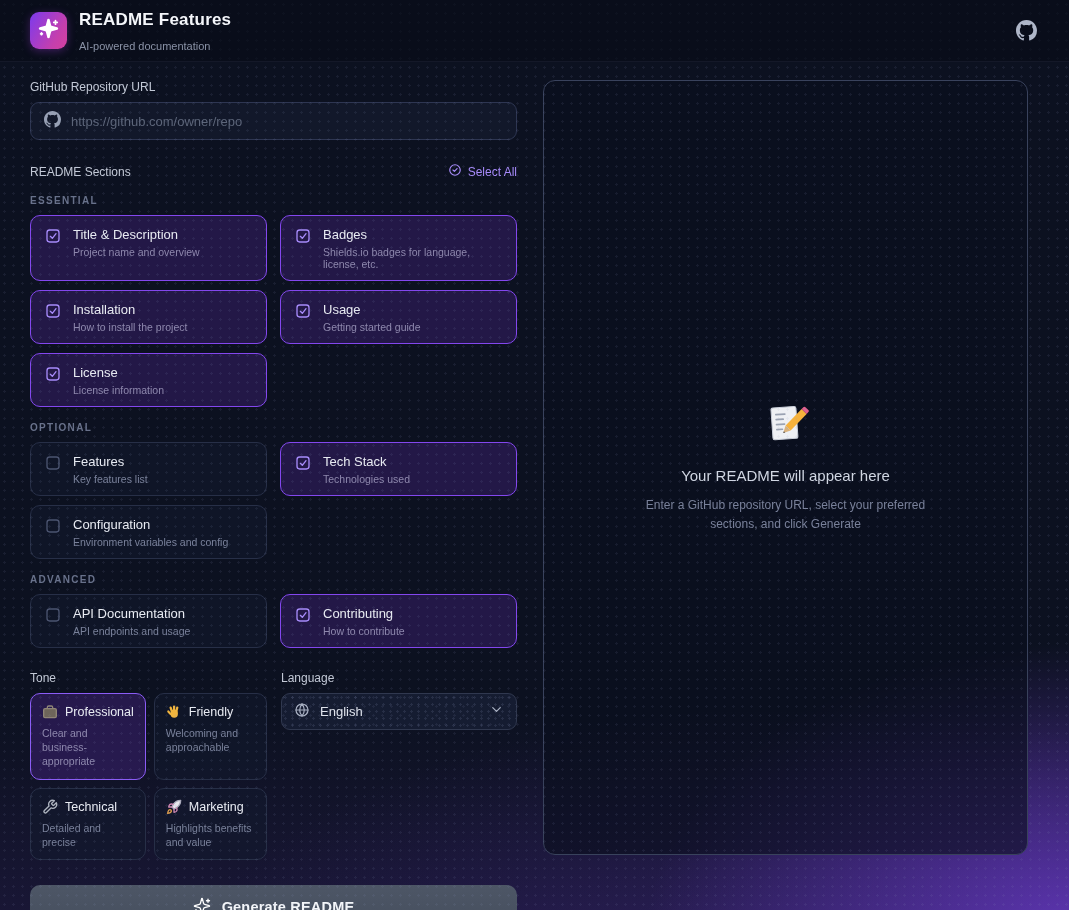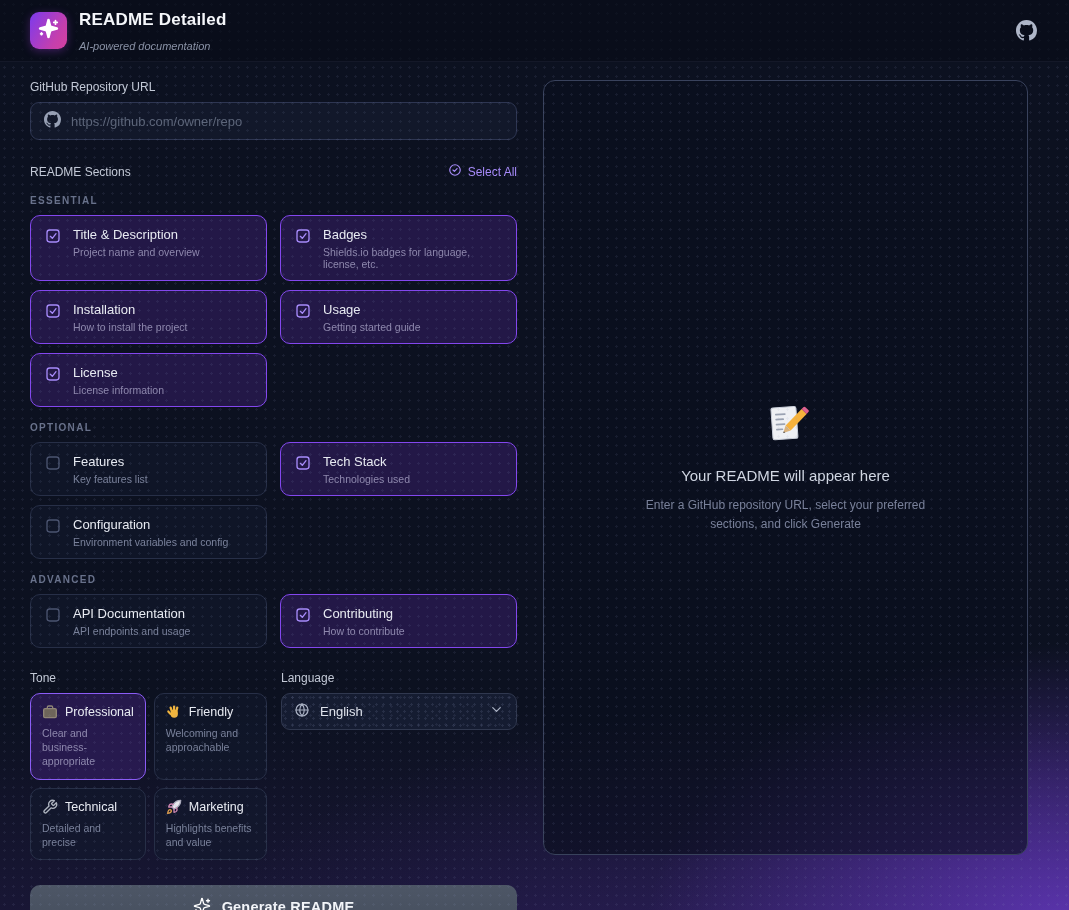--- a/index.html
+++ b/index.html
@@ -37,21 +37,21 @@
     border-bottom:1px solid rgba(120,130,170,0.10);
   }
   .brand { display:flex; align-items:center; gap:12px; }
   .logo {
     width:37px; height:37px; border-radius:9px;
     background:linear-gradient(120deg,#7c3aed 0%, #c43fae 70%, #d6409f 100%);
     display:flex; align-items:center; justify-content:center;
     box-shadow:0 2px 8px rgba(160,60,220,0.35);
   }
   .app-title { font-size:17px; font-weight:bold; color:#f4f6fa; letter-spacing:.2px; }
-  .app-sub { font-size:11px; color:#8a92a6; margin-top:10px;font-style:italic; }
+  .app-sub { font-size:11px; color:#8a92a6; margin-top:10px; }
   .gh-link { width:26px; height:26px; display:flex; align-items:center; justify-content:center; cursor:pointer; color:#aeb6c8; }
 
   
   .main {
     display:grid; grid-template-columns:487px 485px; gap:26px;
     padding:18px 0 0 30px;
   }
 
   
   .field-label { font-size:12px; color:#c3c9d6; margin-bottom:8px; }
@@ -151,21 +151,21 @@
   <div class="brand">
     <div class="logo">
       <span>
         <svg width="21" height="21" viewBox="0 0 24 24" fill="none" stroke="#ffffff" stroke-width="2" stroke-linecap="round" stroke-linejoin="round">
           <path d="M9.9 15.5a2 2 0 0 0-1.4-1.4L2.4 12.5a.5.5 0 0 1 0-1L8.5 9.9A2 2 0 0 0 9.9 8.5l1.6-6.1a.5.5 0 0 1 1 0l1.6 6.1a2 2 0 0 0 1.4 1.4l6.1 1.6a.5.5 0 0 1 0 1l-6.1 1.6a2 2 0 0 0-1.4 1.4l-1.6 6.1a.5.5 0 0 1-1 0z" fill="#ffffff"></path>
           <path d="M20 3v4M22 5h-4M4 17v2M5 18H3"></path>
         </svg>
       </span>
     </div>
     <div>
-      <div class="app-title">README Detailed</div>
+      <div class="app-title">README Features</div>
       <div class="app-sub">AI-powered documentation</div>
     </div>
   </div>
   <div class="gh-link">
     <svg width="21" height="21" viewBox="0 0 24 24" fill="currentColor">
       <path d="M12 0C5.37 0 0 5.37 0 12c0 5.31 3.435 9.795 8.205 11.385.6.105.825-.255.825-.57 0-.285-.015-1.23-.015-2.235-3.015.555-3.795-.735-4.035-1.41-.135-.345-.72-1.41-1.23-1.695-.42-.225-1.02-.78-.015-.795.945-.015 1.62.87 1.845 1.23 1.08 1.815 2.805 1.305 3.495.99.105-.78.42-1.305.765-1.605-2.67-.3-5.46-1.335-5.46-5.925 0-1.305.465-2.385 1.23-3.225-.12-.3-.54-1.53.12-3.18 0 0 1.005-.315 3.3 1.23.96-.27 1.98-.405 3-.405s2.04.135 3 .405c2.295-1.56 3.3-1.23 3.3-1.23.66 1.65.24 2.88.12 3.18.765.84 1.23 1.905 1.23 3.225 0 4.605-2.805 5.625-5.475 5.925.435.375.81 1.095.81 2.22 0 1.605-.015 2.895-.015 3.3 0 .315.225.69.825.57A12.02 12.02 0 0 0 24 12c0-6.63-5.37-12-12-12z"></path>
     </svg>
   </div>
 </div>
 

